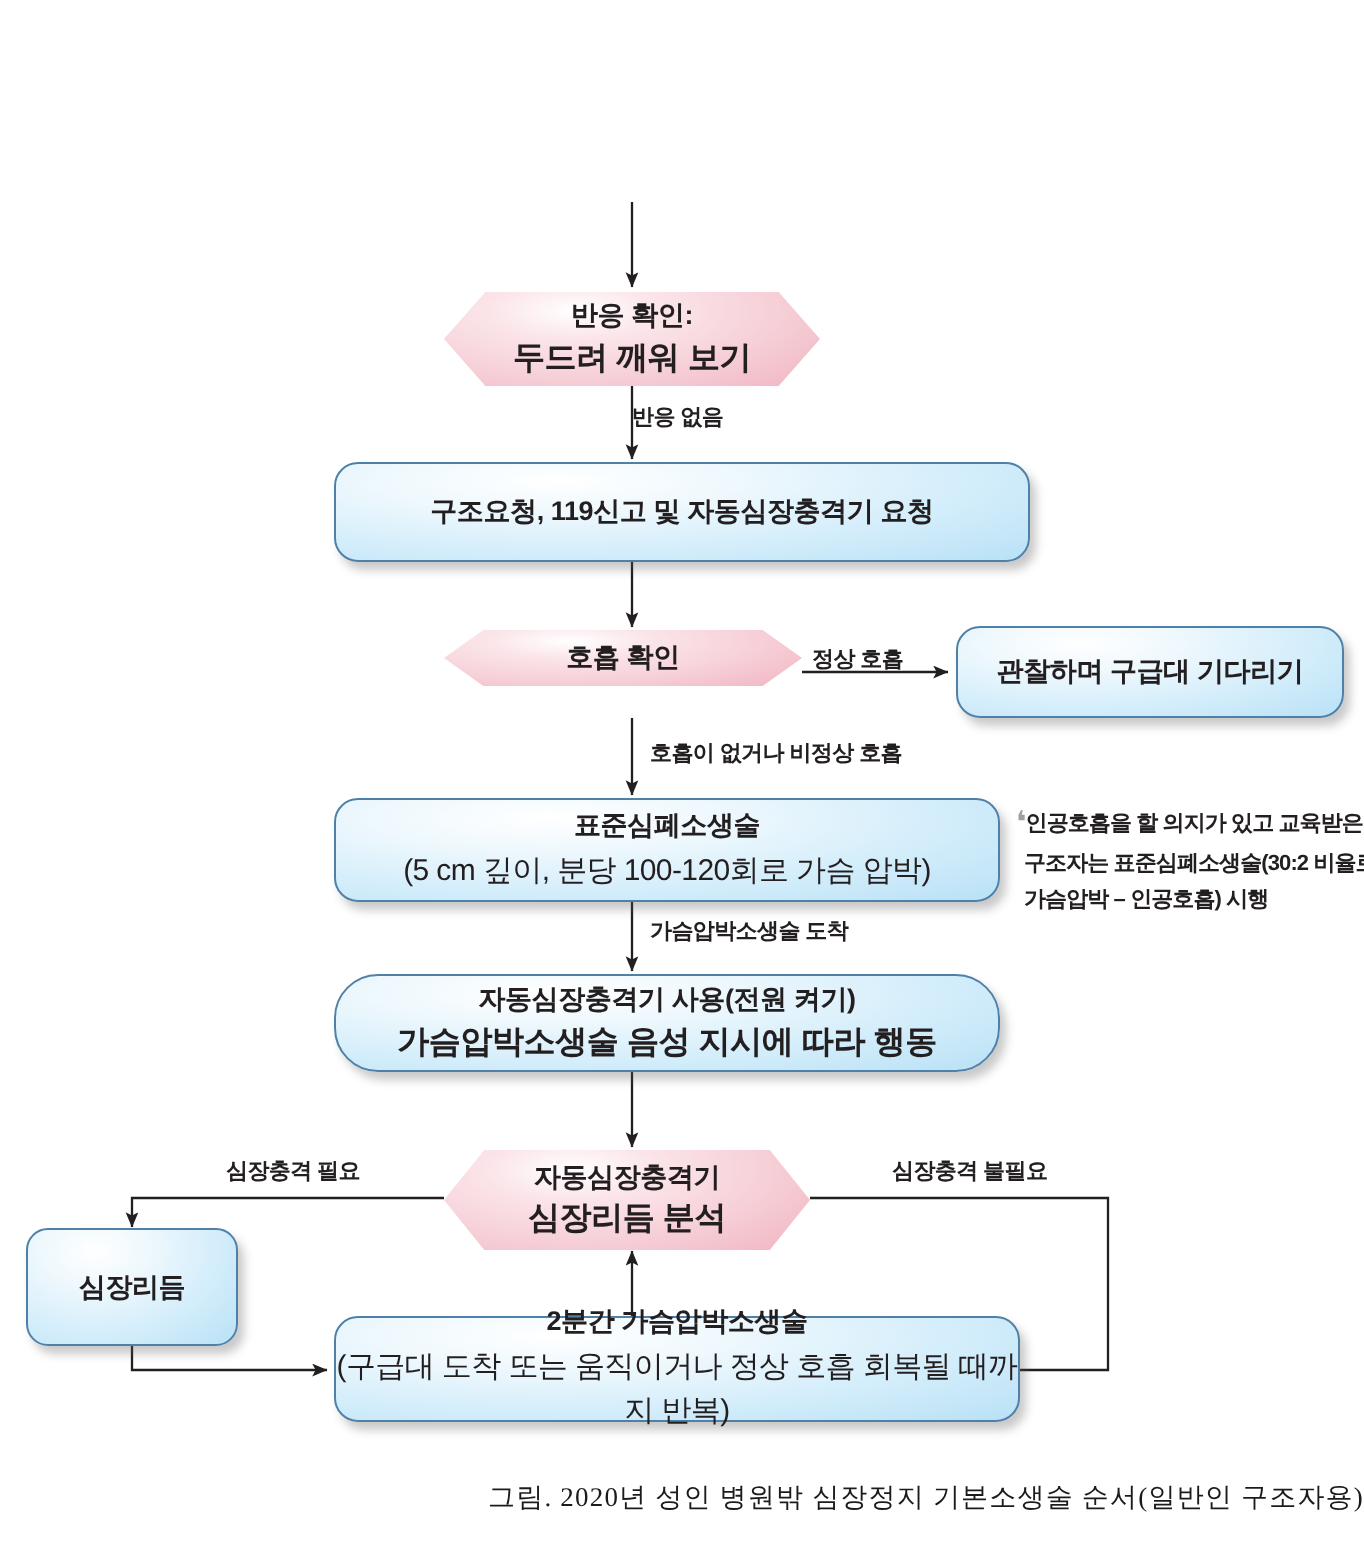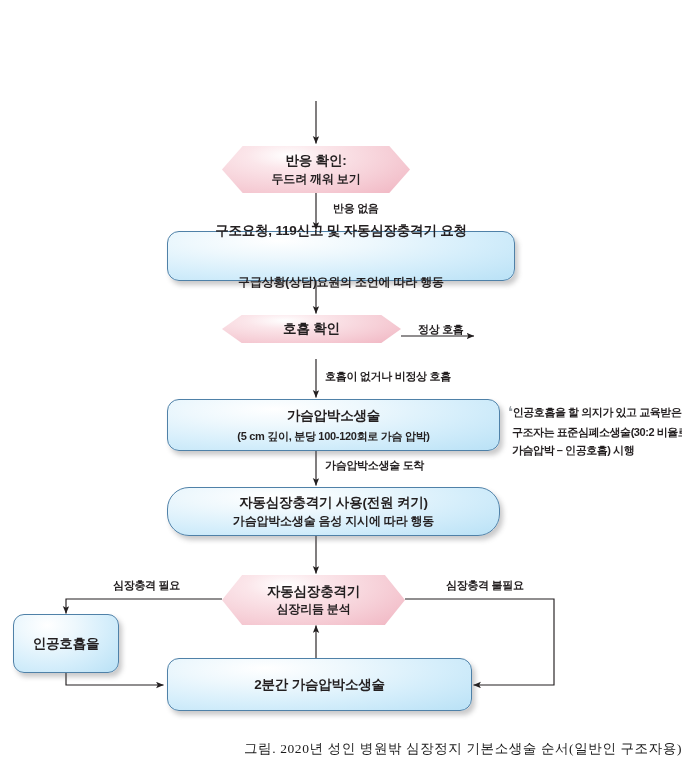--- a/index.html
+++ b/index.html
@@ -49,22 +49,22 @@
     filter:drop-shadow(3px 4px 3px rgba(90,90,95,0.38));
   }
   .hexwrap{position:absolute;z-index:3;}
   .hexwrap .hexlabel{
     position:absolute;left:0;top:0;width:100%;height:100%;
     display:flex;flex-direction:column;align-items:center;justify-content:center;
     z-index:4;text-align:center;
   }
 
   .line1{font-size:13.5px;font-weight:bold;letter-spacing:-0.2px;line-height:1.45;}
-  .line2{font-size:12px;font-weight:bold;letter-spacing:-0.2px;line-height:1.45;}
-  .sub{font-size:11px;font-weight:bold;letter-spacing:-0.3px;line-height:1.5;}
+  .line2{font-size:16px;font-weight:bold;letter-spacing:-0.2px;line-height:1.45;}
+  .sub{font-size:15px;font-weight:normal;letter-spacing:-0.3px;line-height:1.5;}
 
   
   .elabel{
     position:absolute;z-index:5;
     font-size:11px;font-weight:bold;letter-spacing:-0.3px;
     color:#231f20;white-space:nowrap;
   }
 
   
   .annot{
@@ -123,60 +123,63 @@
   <div class="hexwrap" style="left:222px;top:146px;width:188px;height:47px;">
     <div class="hex" style="width:100%;height:100%;"></div>
     <div class="hexlabel">
       <span class="line1">반응 확인:</span>
       <span class="line2">두드려 깨워 보기</span>
     </div>
   </div>
 
   <div class="node rect" style="left:167px;top:231px;width:348px;height:50px;gap:34px;">
     <span class="line1">구조요청, 119신고 및 자동심장충격기 요청</span>
-    <span class="line2">구급상황(상담)요원의 조언에 따라 행동</span>
   </div>
 
   <div class="hexwrap" style="left:222px;top:315px;width:179px;height:28px;">
     <div class="hex" style="width:100%;height:100%;"></div>
     <div class="hexlabel">
       <span class="line1">호흡 확인</span>
     </div>
   </div>
 
+  <div class="node rect" style="left:478px;top:313px;width:194px;height:46px;">
+    <span class="line1">관찰하며 구급대 기다리기</span>
+  </div>
 
   <div class="node rect" style="left:167px;top:399px;width:333px;height:52px;">
-    <span class="line1">가슴압박소생술</span>
+    <span class="line1">표준심폐소생술</span>
     <span class="sub" style="margin-top:2px;">(5 cm 깊이, 분당 100-120회로 가슴 압박)</span>
   </div>
 
   <div class="node rect" style="left:167px;top:487px;width:333px;height:49px;border-radius:22px;">
     <span class="line1">자동심장충격기 사용(전원 켜기)</span>
     <span class="line2">가슴압박소생술 음성 지시에 따라 행동</span>
   </div>
 
   <div class="hexwrap" style="left:222px;top:575px;width:183px;height:50px;">
     <div class="hex" style="width:100%;height:100%;"></div>
     <div class="hexlabel">
       <span class="line1">자동심장충격기</span>
       <span class="line2">심장리듬 분석</span>
     </div>
   </div>
 
   <div class="node rect small" style="left:13px;top:614px;width:106px;height:59px;">
-    <span class="line1">인공호흡을</span>
+    <span class="line1">심장리듬</span>
   </div>
 
-  <div class="node rect" style="left:167px;top:658px;width:305px;height:53px;">
+  <div class="node rect" style="left:167px;top:658px;width:343px;height:53px;">
     <span class="line1">2분간 가슴압박소생술</span>
+    <span class="sub" style="margin-top:2px;">(구급대 도착 또는 움직이거나 정상 호흡 회복될 때까지 반복)</span>
   </div>
 
-  <div class="elabel" style="left:333px;top:201px;">반응 없음</div>
+  <div class="elabel" style="left:316px;top:201px;">반응 없음</div>
 
-  <div class="elabel" style="left:406px;top:322px;margin-left:12px;">정상 호흡</div>
+  <div class="elabel" style="left:406px;top:322px;">정상 호흡</div>
 
   <div class="elabel" style="left:325px;top:369px;">호흡이 없거나 비정상 호흡</div>
 
   <div class="elabel" style="left:325px;top:458px;">가슴압박소생술 도착</div>
 
   <div class="elabel" style="left:113px;top:578px;">심장충격 필요</div>
 
   <div class="elabel" style="left:446px;top:578px;">심장충격 불필요</div>
 
   <div class="annot" style="left:508px;top:400px;">

